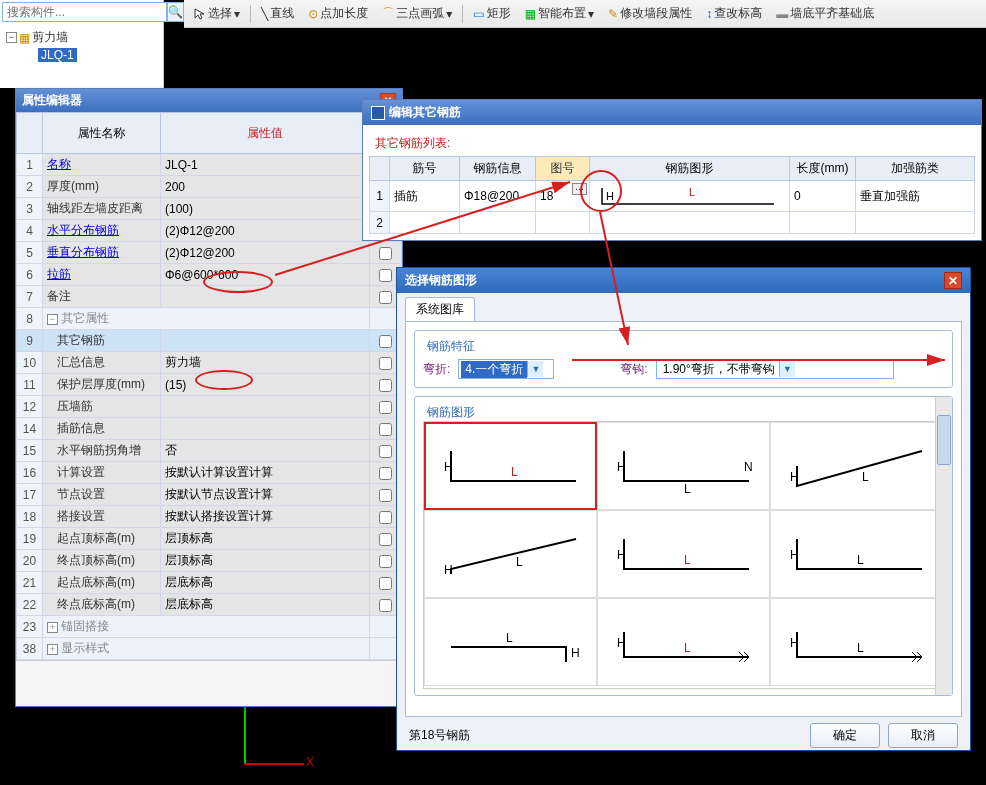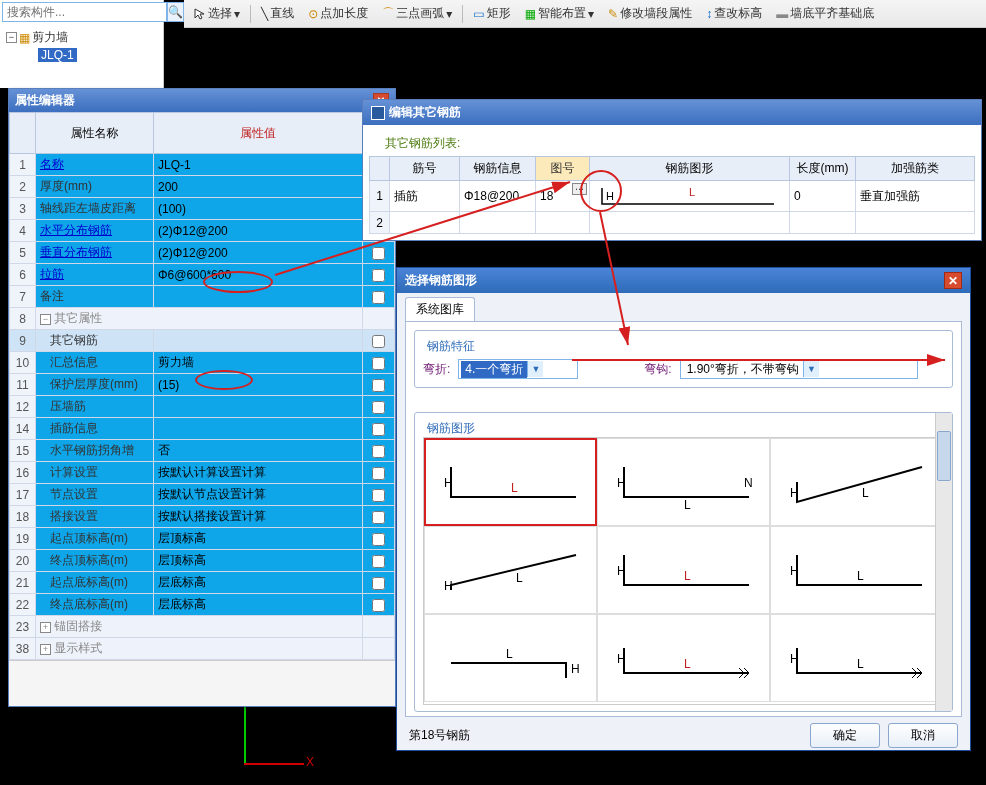--- a/index.html
+++ b/index.html
@@ -7,56 +7,56 @@
 .toolbar{position:absolute;top:0;left:184px;right:0;height:28px;background:linear-gradient(#f5f5f5,#e8e8e8);border-bottom:1px solid #ccc;display:flex;align-items:center;padding:0 4px;gap:2px}
 .toolbar .btn{padding:2px 6px;display:flex;align-items:center;gap:2px;color:#333;cursor:pointer;border-radius:2px}
 .toolbar .sep{width:1px;height:18px;background:#bbb;margin:0 2px}
 .left-panel{position:absolute;top:0;left:0;width:164px;height:88px;background:#fff;border-right:1px solid #ccc}
 .search-box{display:flex;margin:2px}
 .search-box input{flex:1;border:1px solid #7eb4ea;padding:2px 4px;height:20px}
 .search-box button{width:22px;height:20px;border:1px solid #7eb4ea;background:#eaf3fb;color:#2e6bb8}
 .tree{padding:4px 6px}
 .tree-item{padding:1px 0;color:#333;display:flex;align-items:center;gap:2px}
 .tree-toggle{width:11px;height:11px;border:1px solid #888;background:#fff;display:inline-flex;align-items:center;justify-content:center;font-size:9px;line-height:9px}
-.prop-editor{position:absolute;top:88px;left:8px;width:388px;background:#0ea5e9;border:1px solid #5a7dbb;box-shadow:2px 2px 4px rgba(0,0,0,.3)}
+.prop-editor{position:absolute;top:88px;left:15px;width:388px;background:#e5e5e5;border:1px solid #5a7dbb;box-shadow:2px 2px 4px rgba(0,0,0,.3)}
 .prop-title{background:linear-gradient(#6591d6,#3c6fbf);color:#fff;padding:3px 6px;display:flex;justify-content:space-between;align-items:center;font-weight:bold}
 .prop-title .close{width:16px;height:16px;background:#d64a2e;color:#fff;border:1px solid #a83a22;display:flex;align-items:center;justify-content:center;font-size:10px;cursor:pointer}
 .prop-table{width:100%;border-collapse:collapse}
 .prop-table th{background:#e8eef7;border:1px solid #b8c7e0;padding:3px 4px;font-weight:normal}
 .prop-table th.value{color:#c02020}
 .prop-table td{border:1px solid #d0d8e8;padding:2px 4px;height:18px}
 .prop-table td.num{text-align:center;background:#eff3fa;color:#555;width:26px}
 .prop-table td.name{width:118px;color:#333}
 .prop-table td.name.link{color:#0000cc;text-decoration:underline}
 .prop-table td.add{width:32px;text-align:center}
 .prop-table td.add input{vertical-align:middle}
 .prop-table td.grp{background:#eef3fb;color:#888}
 .prop-table tr.sel td{background:#cfe3f7}
 .prop-footer{background:#f5f5f5;height:46px;border-top:1px solid #ccc}
 .edit-panel{position:absolute;top:99px;left:362px;width:620px;background:#fff;border:1px solid #5a7dbb}
 .edit-title{background:linear-gradient(#6591d6,#3c6fbf);color:#fff;padding:4px 8px;font-weight:bold;display:flex;align-items:center;gap:4px}
 .edit-title .icon{width:14px;height:14px;background:#2a5a9e;border:1px solid #fff}
 .edit-body{padding:6px}
-.edit-label{color:#4d7c0f;margin:4px 16px}
+.edit-label{color:#b91c1c;margin:4px 6px}
 .edit-table{width:100%;border-collapse:collapse}
 .edit-table th{background:#e8eef7;border:1px solid #b8c7e0;padding:3px 4px;font-weight:normal}
 .edit-table th.hl{background:#fceabb;color:#333}
 .edit-table td{border:1px solid #d0d8e8;padding:3px 4px;height:22px}
 .edit-table td.num{text-align:center;background:#eff3fa;width:20px}
 .shape-cell{position:relative;height:24px}
 .shape-cell svg{position:absolute;top:0;left:0}
 .shape-cell .L{position:absolute;color:#c02020;font-size:11px}
 .shape-cell .H{position:absolute;font-size:11px}
 .dialog{position:absolute;top:267px;left:396px;width:575px;height:484px;background:#eef2f8;border:1px solid #1e4f9e}
 .dlg-title{background:linear-gradient(#4a84d8,#2e6bb8);color:#fff;padding:4px 8px;font-weight:bold;display:flex;justify-content:space-between;align-items:center}
 .dlg-title .close{width:18px;height:17px;background:#d64a2e;border:1px solid #a02a14;color:#fff;display:flex;align-items:center;justify-content:center;cursor:pointer}
 .tab-bar{padding:4px 20px 0 8px}
 .tab{display:inline-block;padding:3px 10px;background:#fff;border:1px solid #a9bbd6;border-bottom:none;border-radius:3px 3px 0 0}
 .dlg-body{background:#fff;margin:0 8px;border:1px solid #a9bbd6;padding:8px;height:396px;position:relative}
-.fieldset{border:1px solid #a9bbd6;border-radius:3px;padding:8px;margin-bottom:24px}
+.fieldset{border:1px solid #a9bbd6;border-radius:3px;padding:8px;margin-bottom:8px}
 .fieldset .legend{color:#2e6bb8;margin-top:-16px;background:#fff;display:inline-block;padding:0 4px;font-size:12px}
 .field-row{display:flex;align-items:center;gap:8px;margin-top:4px}
 .field-row label{color:#701a75}
 .combo{border:1px solid #7eb4ea;padding:1px 2px;display:inline-flex;align-items:center;height:20px;background:#fff}
 .combo .val{padding:0 4px}
 .combo .val.sel{background:#316ac5;color:#fff}
 .combo .arrow{width:16px;height:16px;background:#dfeffc;border-left:1px solid #7eb4ea;display:flex;align-items:center;justify-content:center;color:#2e6bb8;font-size:9px}
 .shapes-grid{display:grid;grid-template-columns:repeat(3,1fr);grid-template-rows:repeat(3,88px);gap:0;border:1px solid #ccc;height:268px;overflow:hidden}
 .shape-item{border:1px solid #ddd;position:relative;display:flex;align-items:center;justify-content:center}
 .shape-item.sel{border:2px solid #d62020}
@@ -346,21 +346,21 @@
   <div class="dlg-title">
     <span>选择钢筋图形</span>
     <span class="close">✕</span>
   </div>
   <div class="tab-bar"><span class="tab">系统图库</span></div>
   <div class="dlg-body">
     <div class="fieldset">
       <span class="legend">钢筋特征</span>
       <div class="field-row">
         <label>弯折:</label>
-        <span class="combo" style="width:120px">
+        <span class="combo" style="width:96px">
             <span class="val sel">4.一个弯折</span>
             <span class="arrow">▼</span>
           </span>
         <span style="width:50px"></span>
         <label>弯钩:</label>
         <span class="combo" style="width:238px">
             <span class="val">1.90°弯折，不带弯钩</span>
             <span class="arrow">▼</span>
           </span>
       </div>

